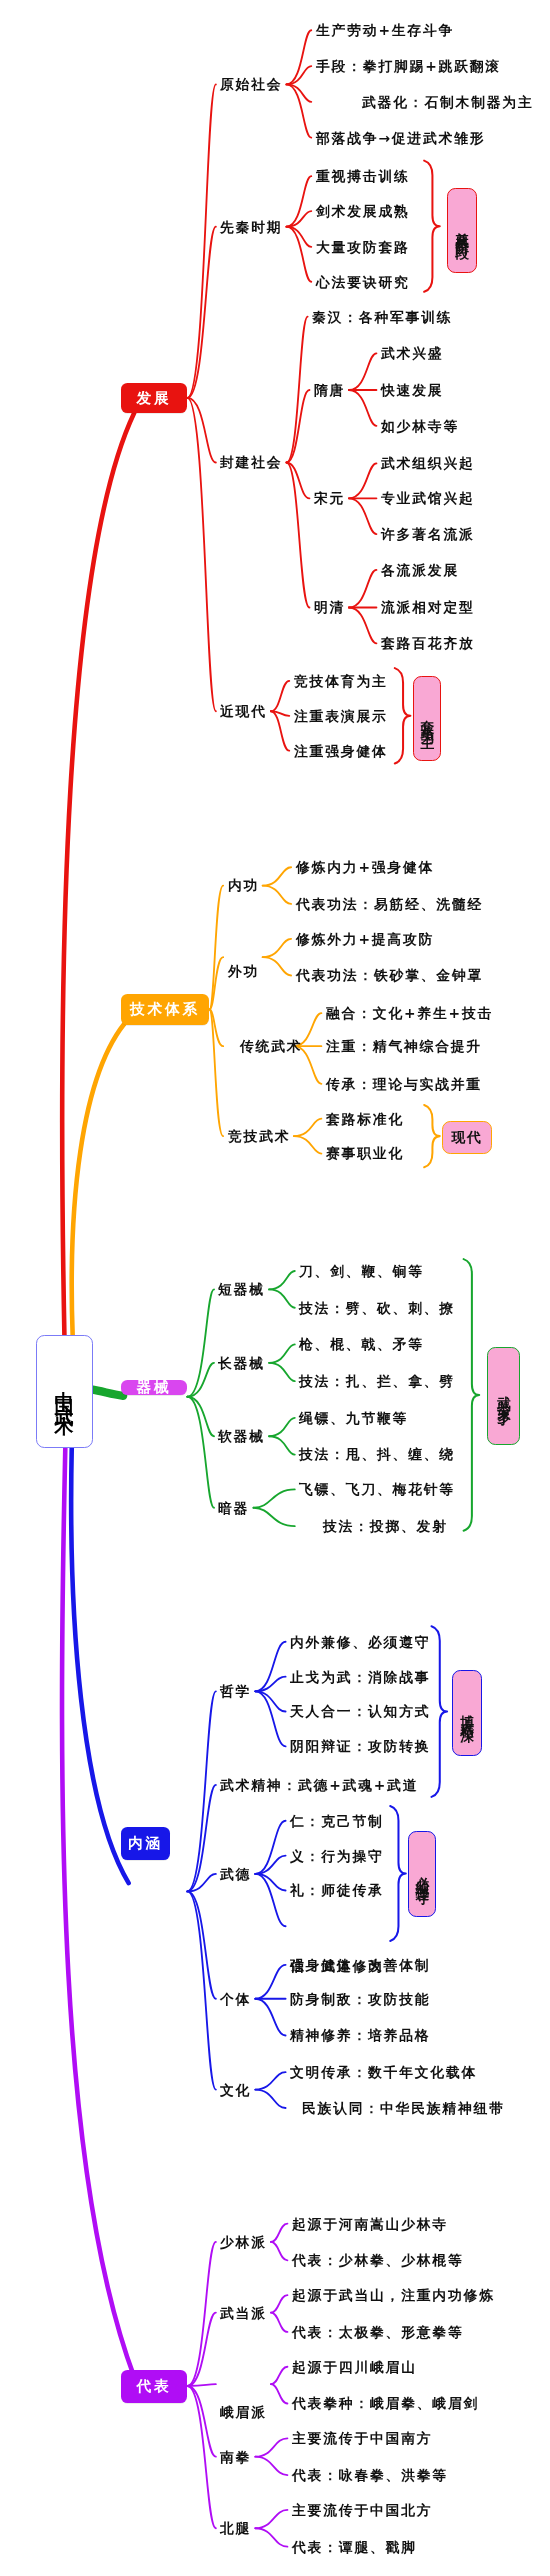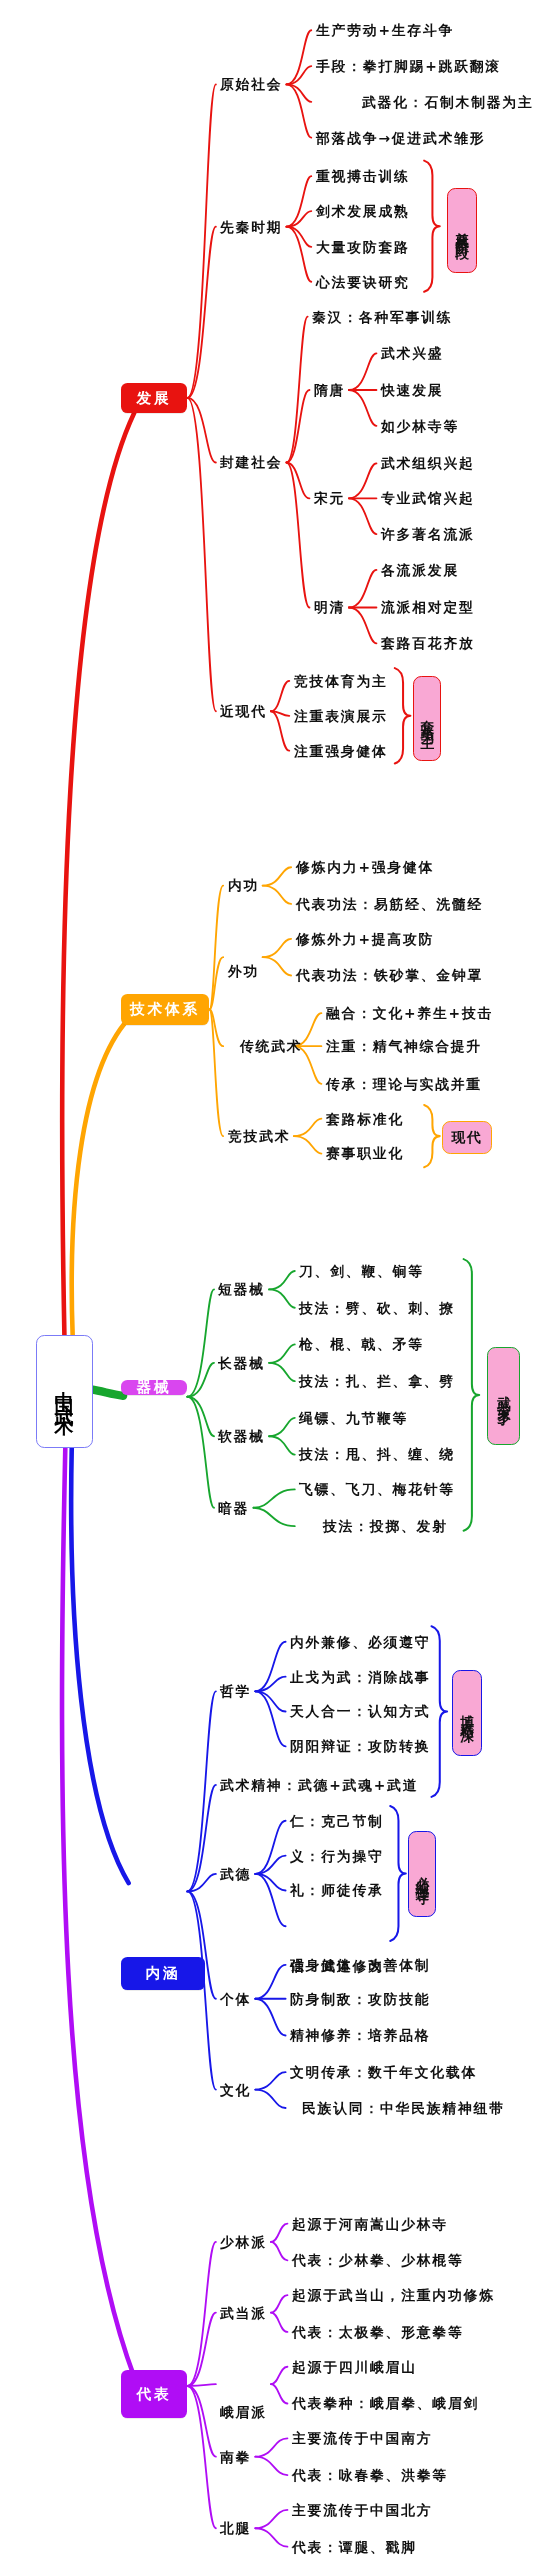--- a/index.html
+++ b/index.html
@@ -204,21 +204,21 @@
     <div class="node" style="left: 299px; top: 1371px;">技法：扎、拦、拿、劈</div>
     <div class="node" style="left: 218px; top: 1426px;">软器械</div>
     <div class="node" style="left: 299px; top: 1408px;">绳镖、九节鞭等</div>
     <div class="node" style="left: 299px; top: 1444px;">技法：甩、抖、缠、绕</div>
     <div class="node" style="left: 218px; top: 1498px;">暗器</div>
     <div class="node" style="left: 299px; top: 1479px;">飞镖、飞刀、梅花针等</div>
     <div class="node" style="left: 299px; top: 1516px; margin-left: 24px;">技法：投掷、发射</div>
     <div class="callout" style="left: 487px; top: 1347px; width: 31px; height: 96px; border-color: rgb(23, 166, 46);">
       <span class="vtext">武器太多了</span>
     </div>
-    <div class="mainbox" style="left: 121px; top: 1957px; width: 84px; height: 33px; background: rgb(23, 23, 232);">内涵</div>
+    <div class="mainbox" style="left: 121px; top: 1827px; width: 49px; height: 33px; background: rgb(23, 23, 232);">内涵</div>
     <div class="node" style="left: 220px; top: 1681px;">哲学</div>
     <div class="node" style="left: 290px; top: 1632px;">内外兼修、必须遵守</div>
     <div class="node" style="left: 290px; top: 1667px;">止戈为武：消除战事</div>
     <div class="node" style="left: 290px; top: 1701px;">天人合一：认知方式</div>
     <div class="node" style="left: 290px; top: 1736px;">阴阳辩证：攻防转换</div>
     <div class="callout" style="left: 452px; top: 1670px; width: 27.5px; height: 84px; border-color: rgb(23, 23, 232);">
       <span class="vtext">博大精深</span>
     </div>
     <div class="node" style="left: 220px; top: 1775px;">武术精神：武德+武魂+武道</div>
     <div class="node" style="left: 220px; top: 1864px;">武德</div>
@@ -229,21 +229,21 @@
     <div class="callout" style="left: 408px; top: 1831px; width: 26px; height: 84px; border-color: rgb(23, 23, 232);">
       <span class="vtext">必须遵守</span>
     </div>
     <div class="node" style="left: 220px; top: 1989px;">个体</div>
     <div class="node" style="left: 290px; top: 1955px;">强身健体：改善体制</div>
     <div class="node" style="left: 290px; top: 1989px;">防身制敌：攻防技能</div>
     <div class="node" style="left: 290px; top: 2025px;">精神修养：培养品格</div>
     <div class="node" style="left: 220px; top: 2080px;">文化</div>
     <div class="node" style="left: 290px; top: 2062px;">文明传承：数千年文化载体</div>
     <div class="node" style="left: 302px; top: 2098px; text-align: right;">民族认同：中华民族精神纽带</div>
-    <div class="mainbox" style="left: 121px; top: 2370px; width: 66px; height: 48px; background: rgb(176, 13, 245);">代表</div>
+    <div class="mainbox" style="left: 121px; top: 2370px; width: 66px; height: 33px; background: rgb(176, 13, 245);">代表</div>
     <div class="node" style="left: 220px; top: 2232px;">少林派</div>
     <div class="node" style="left: 292px; top: 2214px;">起源于河南嵩山少林寺</div>
     <div class="node" style="left: 292px; top: 2250px;">代表：少林拳、少林棍等</div>
     <div class="node" style="left: 220px; top: 2303px;">武当派</div>
     <div class="node" style="left: 292px; top: 2285px;">起源于武当山，注重内功修炼</div>
     <div class="node" style="left: 292px; top: 2322px;">代表：太极拳、形意拳等</div>
     <div class="node" style="left: 220px; top: 2374px; margin-top: 28px;">峨眉派</div>
     <div class="node" style="left: 292px; top: 2357px;">起源于四川峨眉山</div>
     <div class="node" style="left: 292px; top: 2393px;">代表拳种：峨眉拳、峨眉剑</div>
     <div class="node" style="left: 220px; top: 2447px;">南拳</div>

